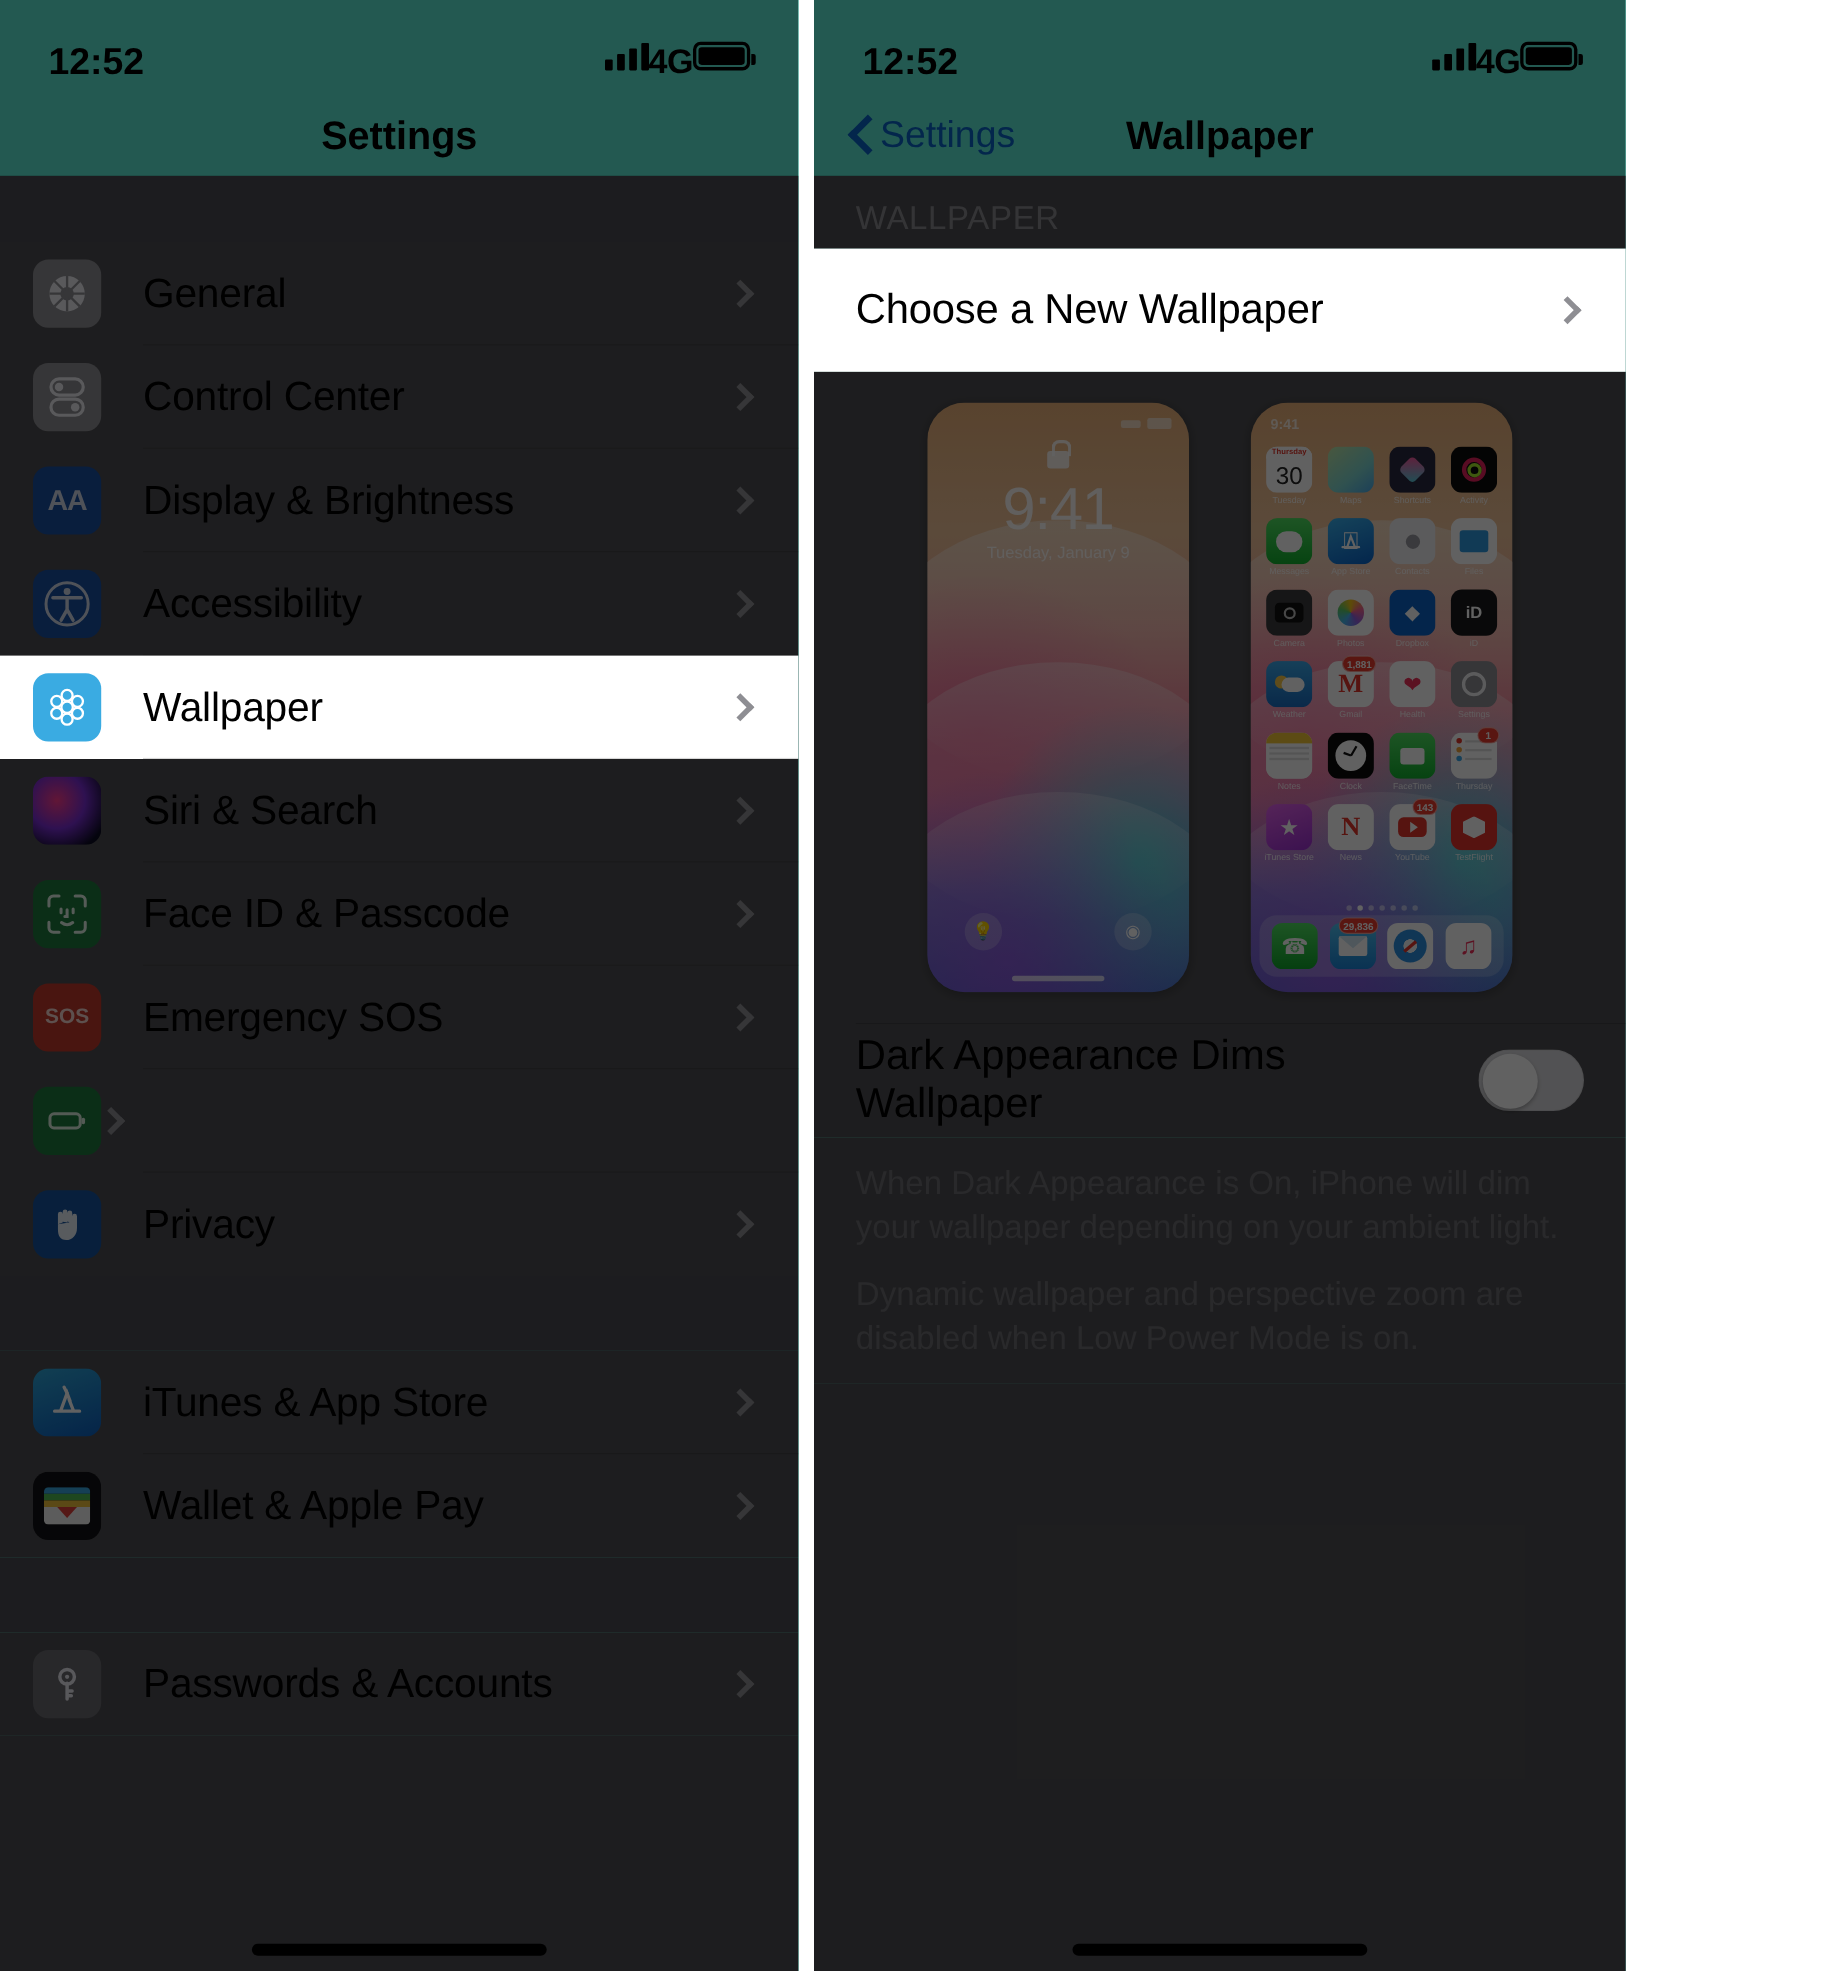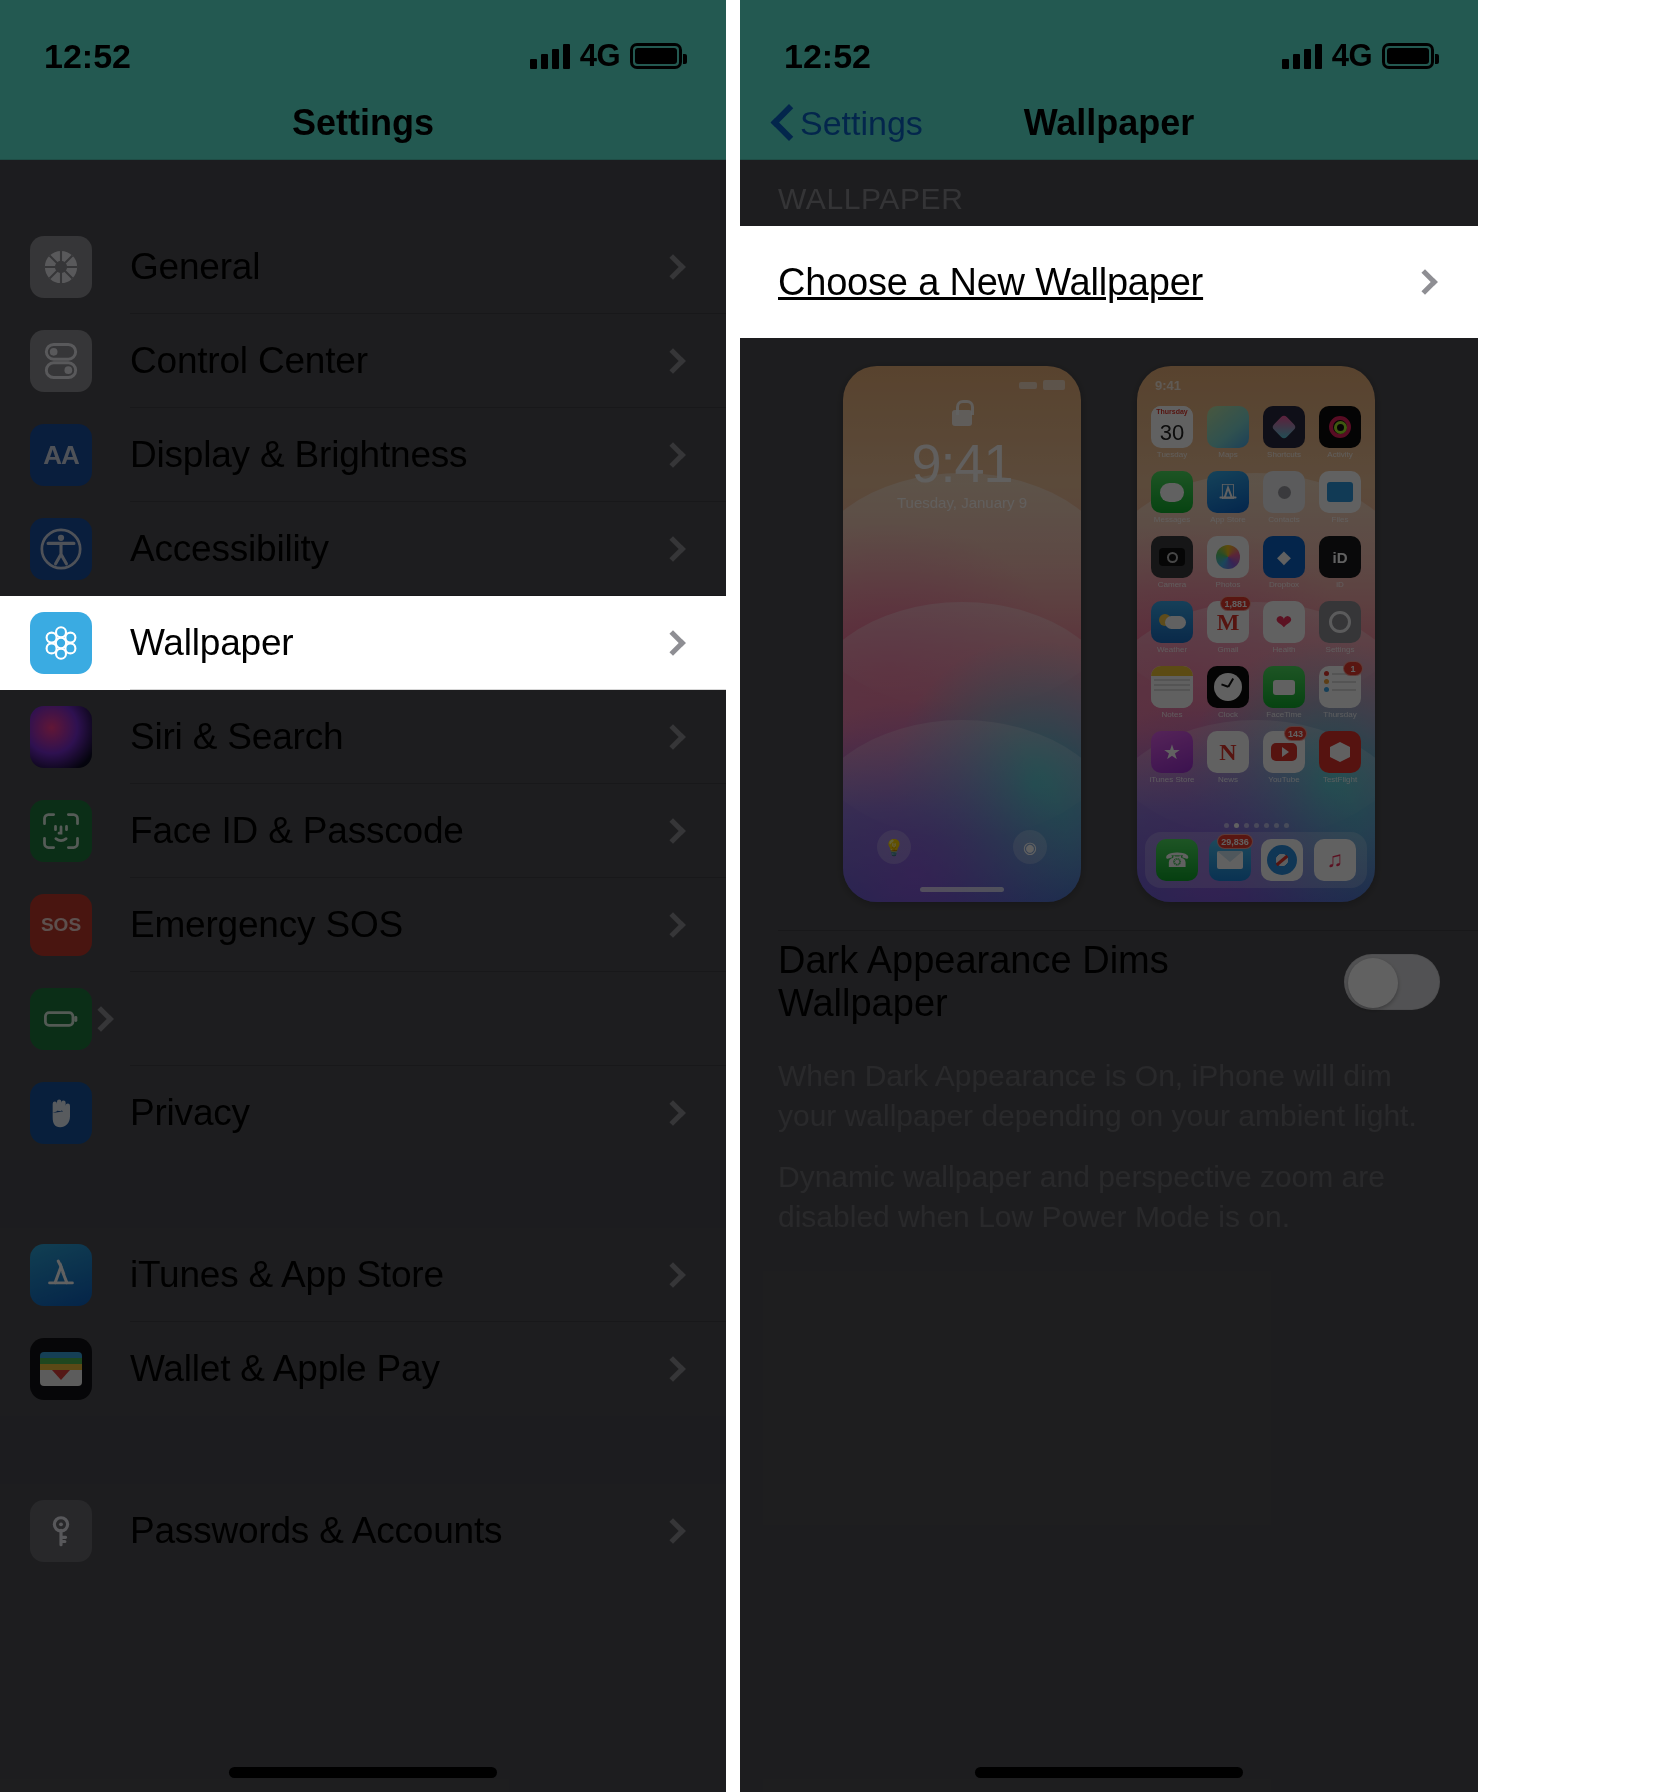--- a/index.html
+++ b/index.html
@@ -34,21 +34,21 @@
   .statusbar {
     height: 86px;
     display: flex;
     align-items: center;
     justify-content: space-between;
     padding: 26px 44px 0 44px;
     font-size: 34px;
     font-weight: bold;
     color: #000;
   }
-  .status-right { display: flex; align-items: center; gap: 10px; }
+  .status-right { display: flex; }
   .bars { display: flex; align-items: flex-end; gap: 4px; height: 26px; }
   .bars i { display: block; width: 7px; background: #000; border-radius: 1px; }
   .bars i:nth-child(1){height:10px}
   .bars i:nth-child(2){height:15px}
   .bars i:nth-child(3){height:20px}
   .bars i:nth-child(4){height:25px}
   .netlabel { font-size: 31px; font-weight: bold; letter-spacing: -.5px; }
   .battery {
     width: 52px; height: 26px; border: 3px solid #000; border-radius: 7px;
     position: relative; padding: 2px;
@@ -134,21 +134,21 @@
   
   .group-header {
     height: 66px;
     display: flex; align-items: flex-end;
     padding: 0 0 10px 38px;
     font-size: 30px;
     color: #8a8a8f;
     letter-spacing: 0.6px;
     background: #4e4e52;
   }
-  .row.wide { padding-left: 38px; text-decoration: underline; }
+  .row.wide { padding-left: 38px; }
   .row.wide .label { margin-left: 0; font-size: 38px; }
 
   .preview-area {
     background: #4e4e52;
     height: 592px;
     display: flex; align-items: center; justify-content: center;
     gap: 56px;
     position: relative;
   }
   .thumb {

